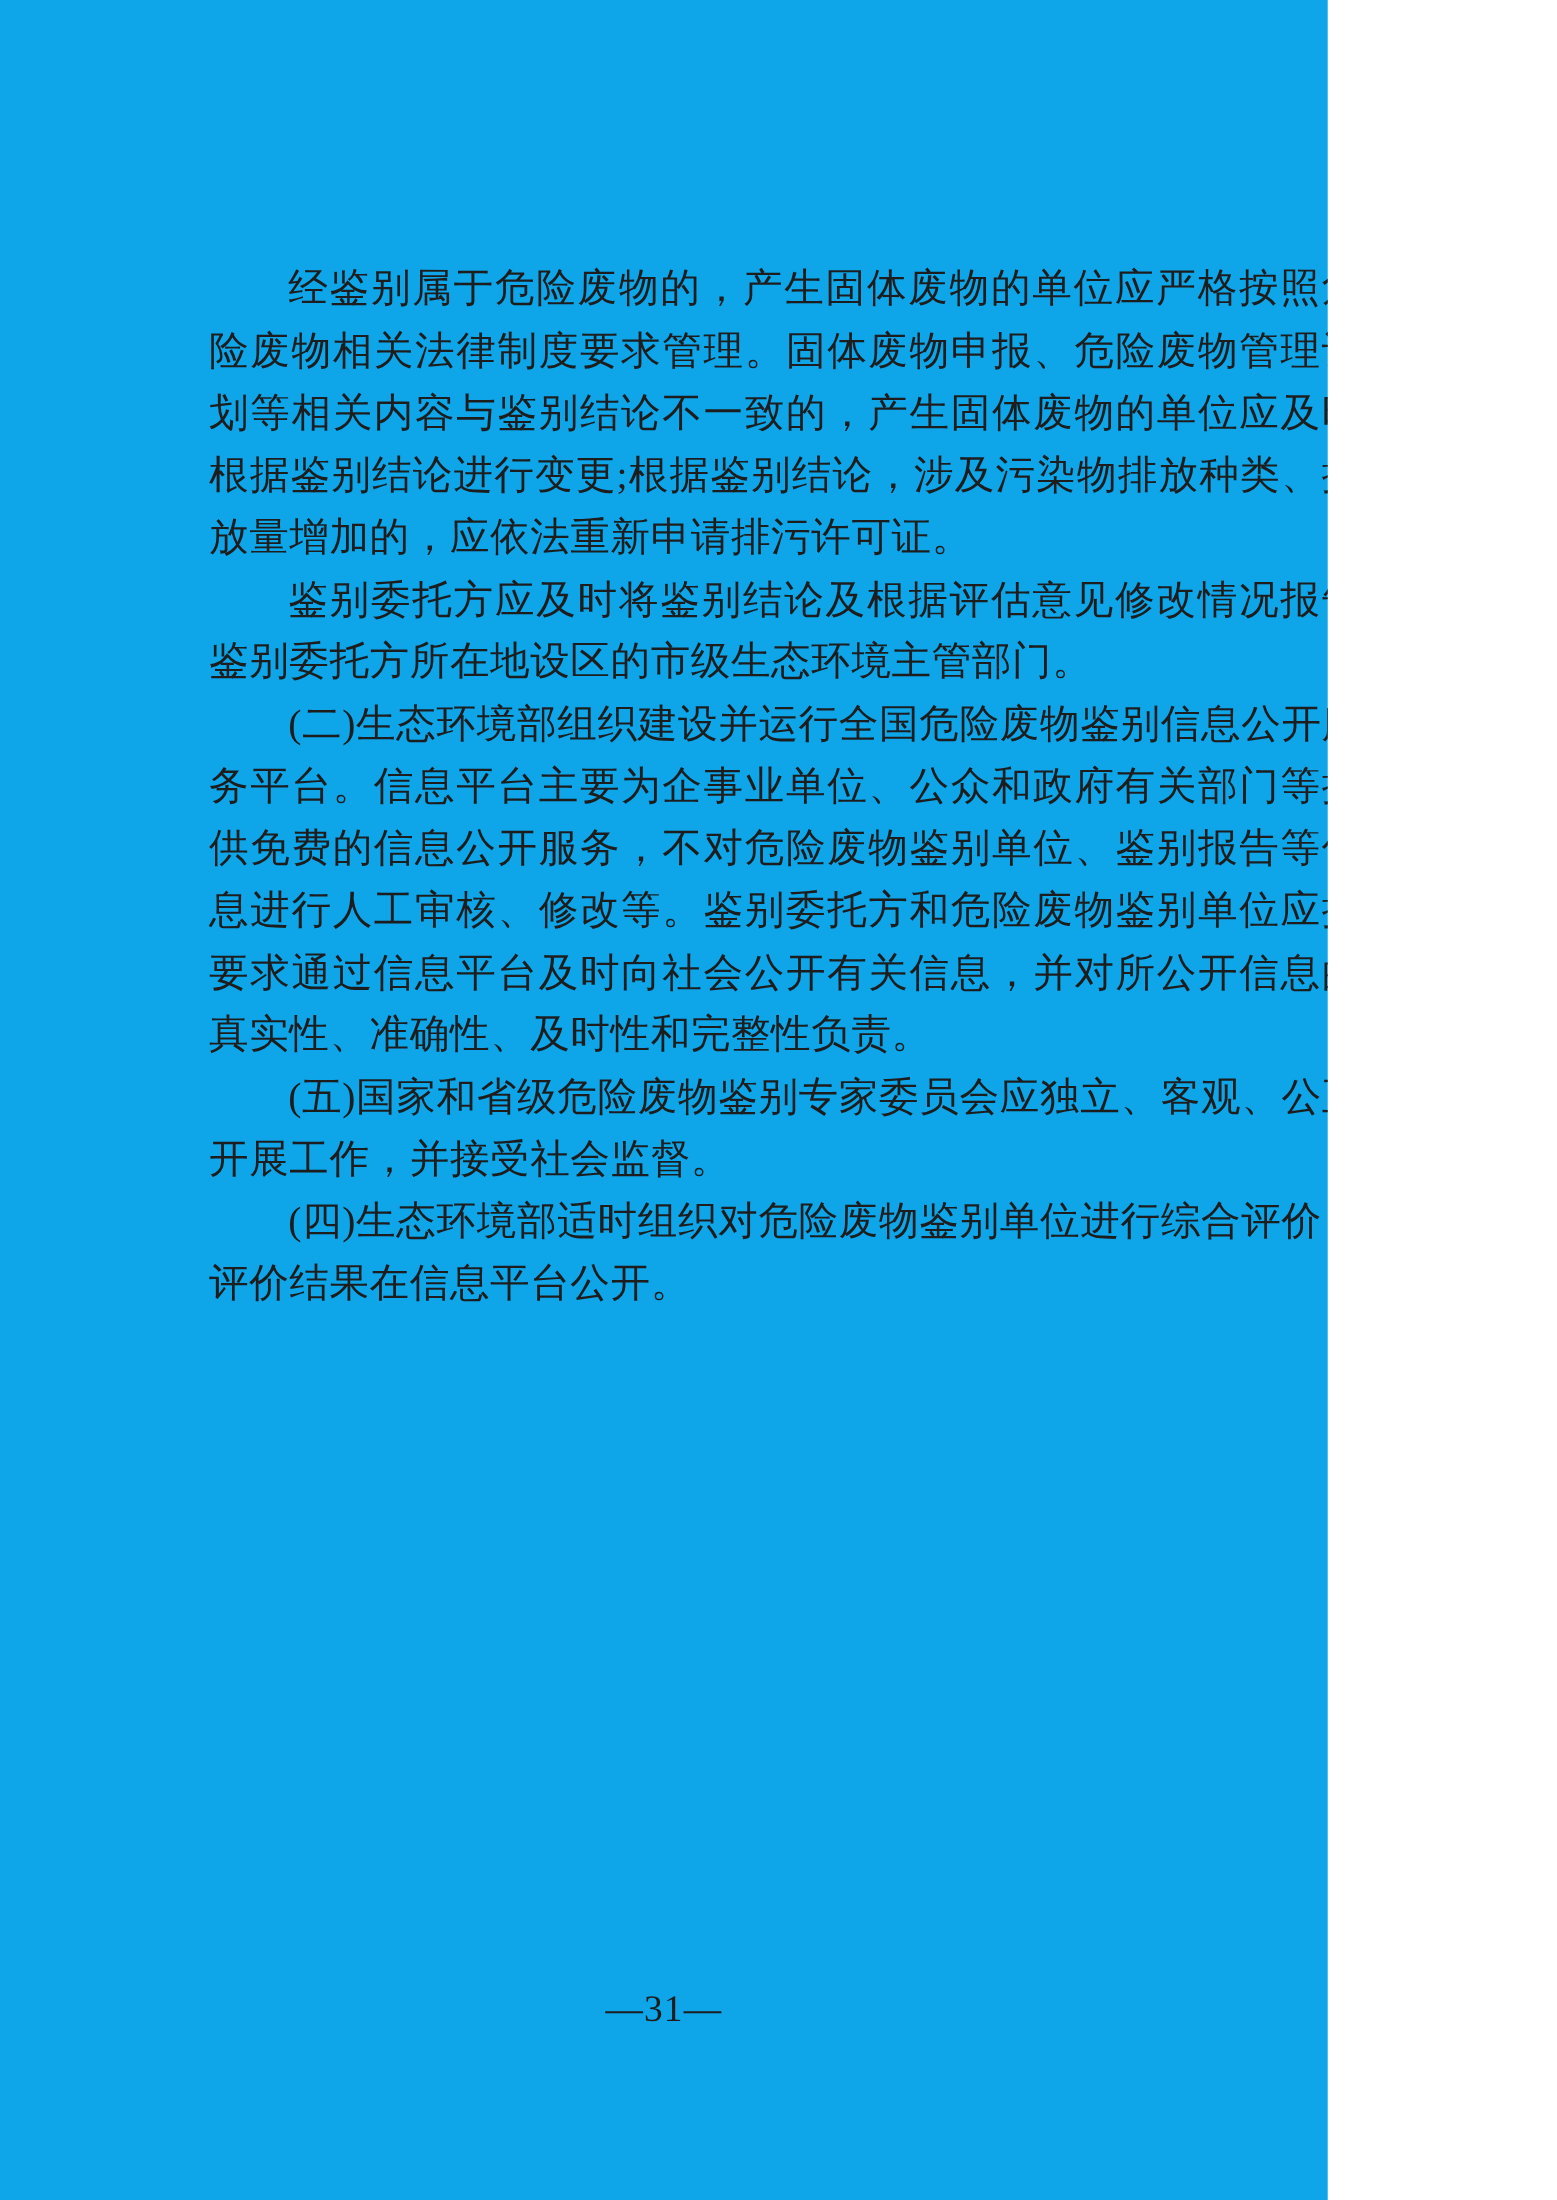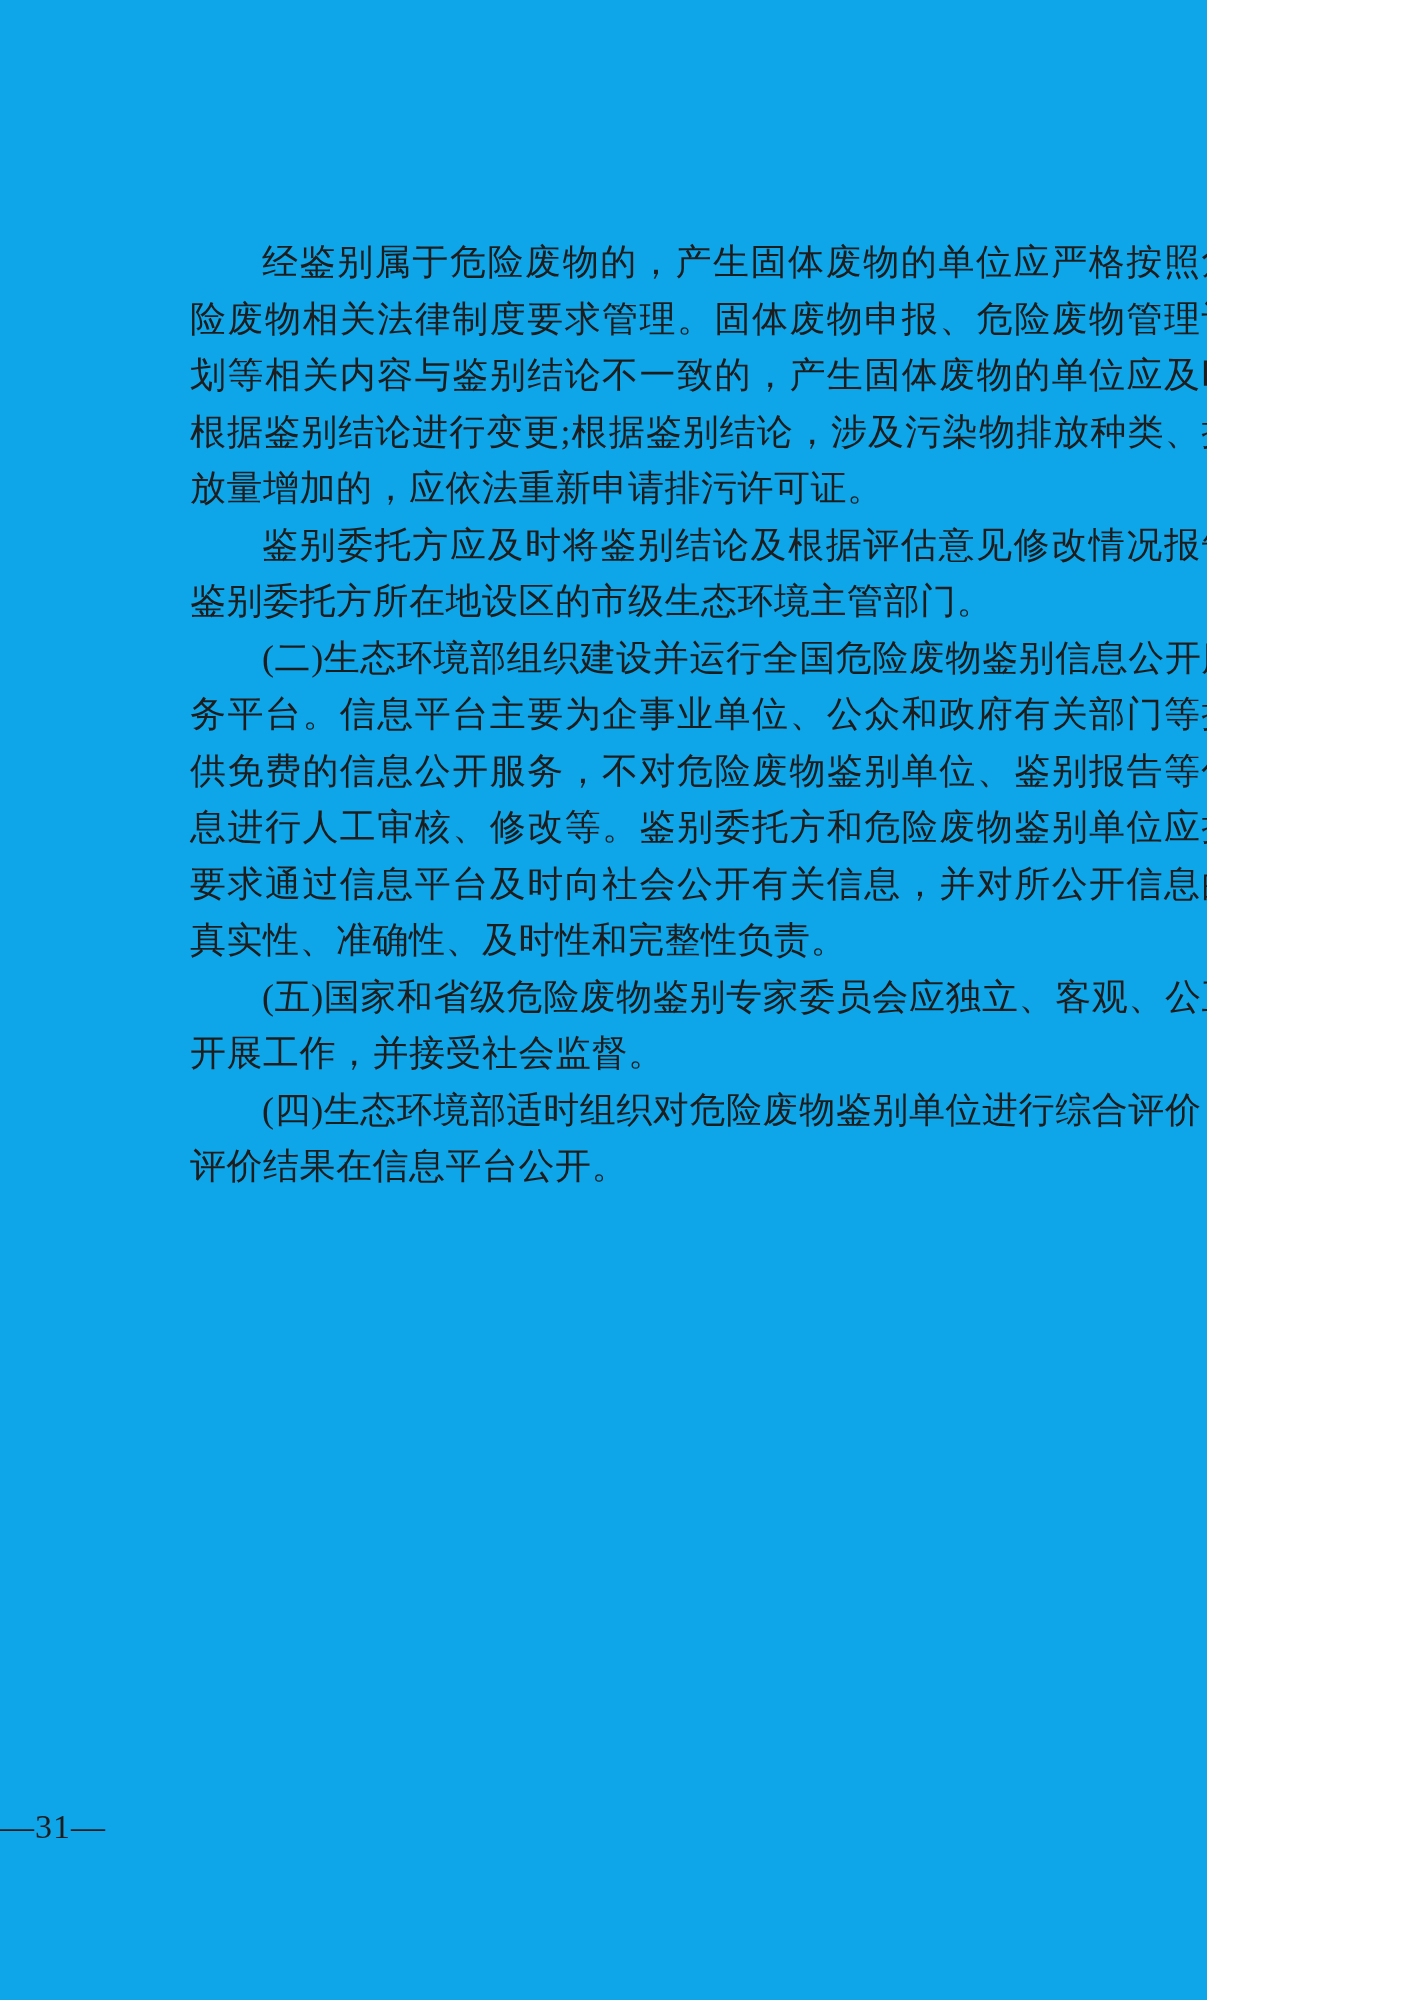--- a/index.html
+++ b/index.html
@@ -31,21 +31,21 @@
     text-justify: inter-ideograph;
     text-indent: 2em;
     letter-spacing: 0.5px;
     -webkit-font-smoothing: antialiased;
   }
   .page-footer {
     position: absolute;
     left: 0;
     top: 1808px;
     width: 100%;
-    text-align: left;
+    text-align: center;
     font-size: 34px;
     letter-spacing: 1px;
     color: #1d1d1d;
   }
 </style>
 </head>
 <body>
 
 <div class="page">
   <div class="content">

